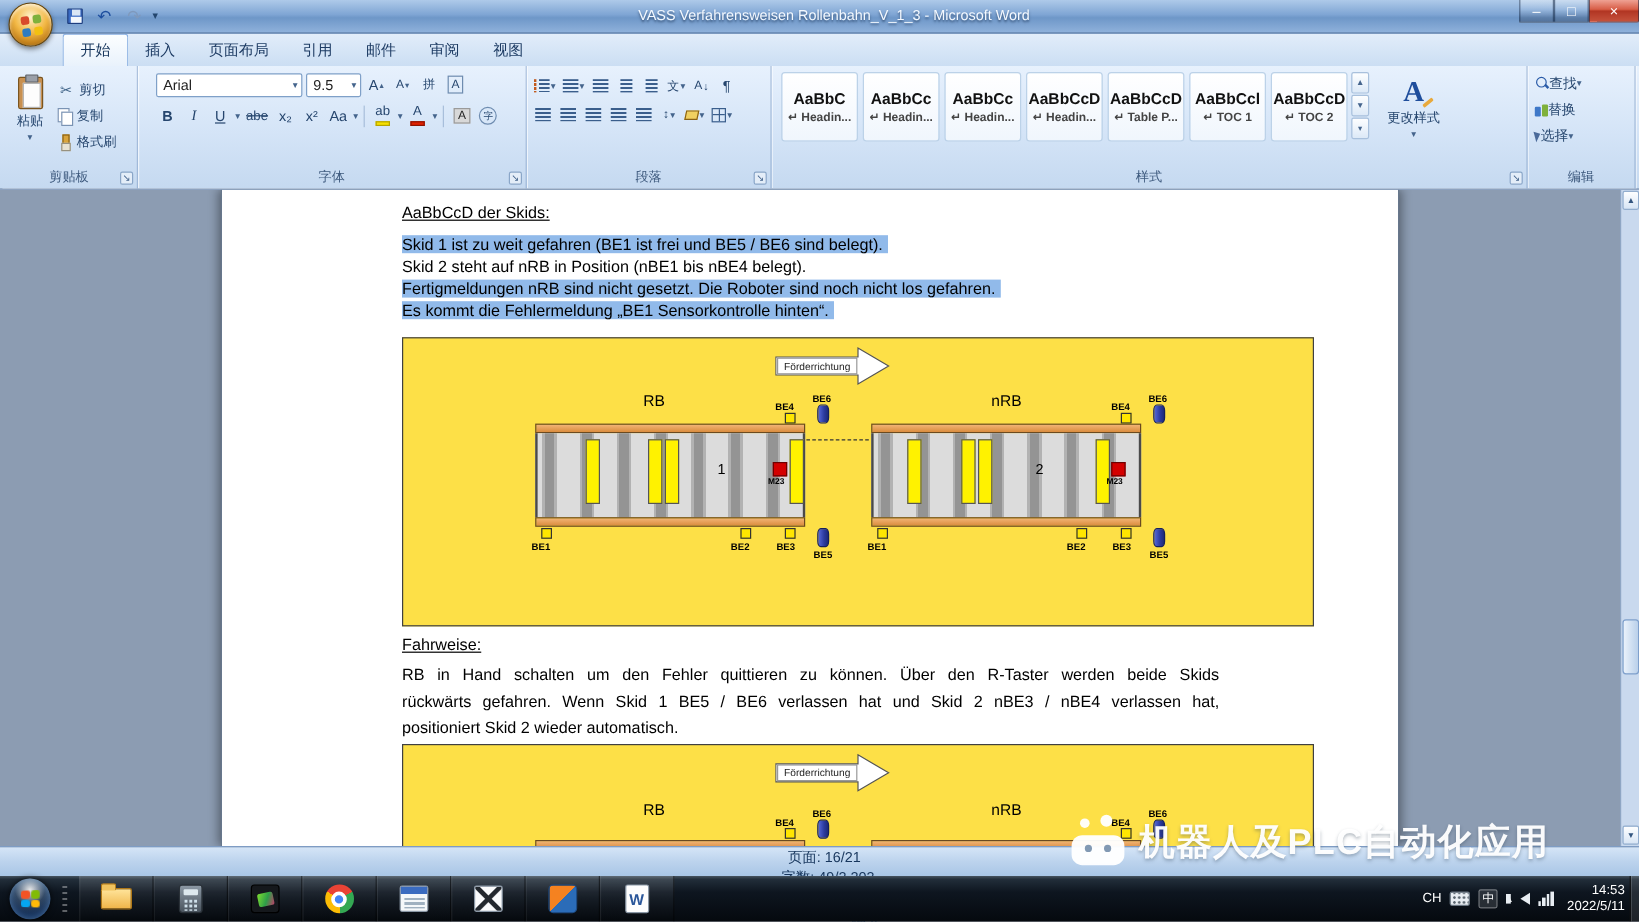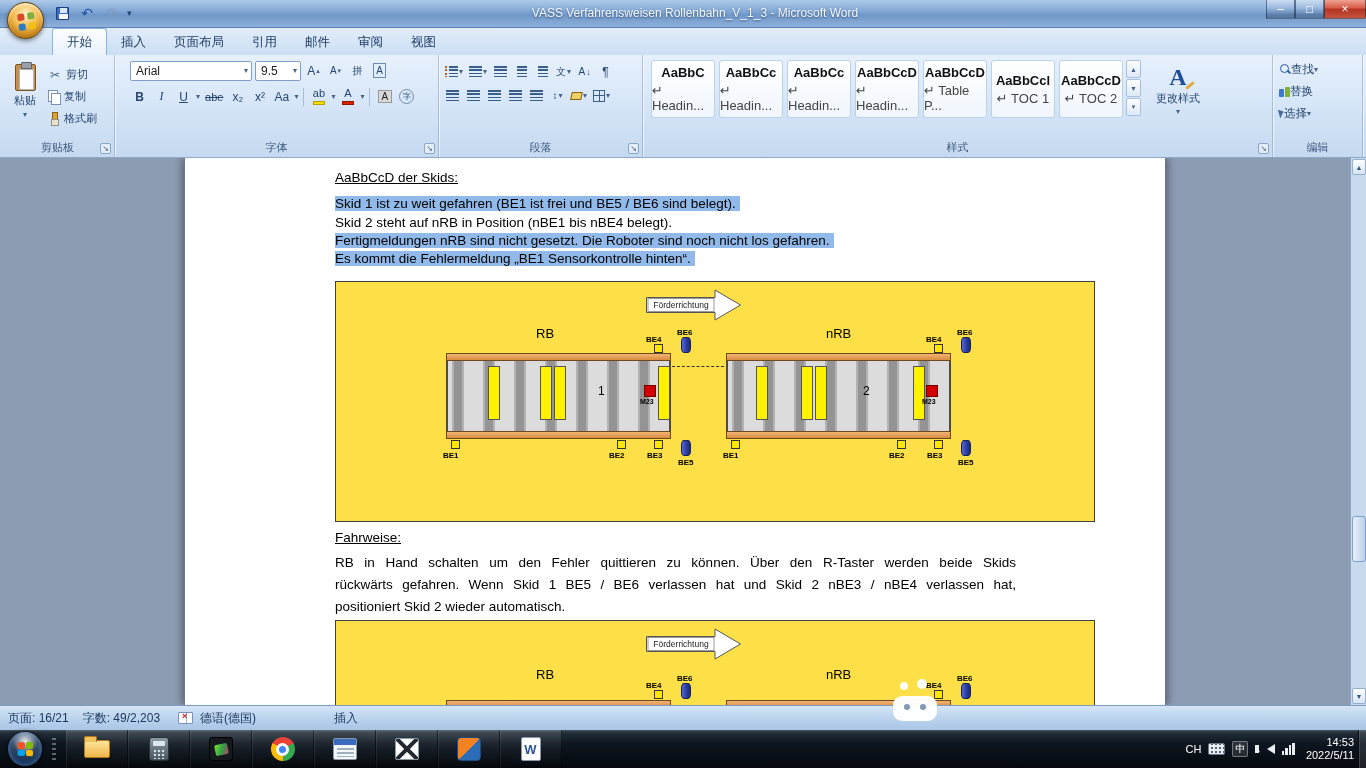--- a/index.html
+++ b/index.html
@@ -98,21 +98,21 @@
   .ic-grid { width:12px; height:12px; border:1px solid #3A5E8C;
     background:linear-gradient(#3A5E8C,#3A5E8C) 50% 0/1px 100% no-repeat, linear-gradient(#3A5E8C,#3A5E8C) 0 50%/100% 1px no-repeat; }
   .ic-bucket { width:11px; height:8px; background:#F0D060; border:1px solid #8A6215; transform:skewX(-12deg); }
 
   
   .g-styles { width:630px; display:flex; align-items:flex-start; padding-top:5px; }
   .styles-gallery { display:flex; gap:4px; padding-left:4px; }
   .style-tile { width:64px; height:58px; background:linear-gradient(#FFFFFF,#F0F6FD); border:1px solid #BCD2E8; border-radius:3px;
     display:flex; flex-direction:column; align-items:center; justify-content:center; gap:3px; }
   .st-sample { font-size:13px; font-weight:bold; color:#111; }
-  .st-name { font-size:13px; color:#444; }
+  .st-name { font-size:10px; color:#444;font-weight:bold; }
   .gal-scroll { display:flex; flex-direction:column; gap:1px; margin-left:3px; }
   .gal-btn { width:15px; height:18px; border:1px solid #A8C0DC; background:linear-gradient(#FDFEFF,#DCE9F7); font-size:7px;
     display:flex; align-items:center; justify-content:center; color:#44648C; border-radius:2px; }
   .change-styles { width:64px; margin-left:5px; display:flex; flex-direction:column; align-items:center; gap:1px; padding-top:4px; border-radius:3px; }
   .cs-icon { font-size:24px; line-height:26px; font-weight:bold; color:#1F4E9C; font-family:"Liberation Serif",serif; position:relative; }
   .cs-icon::after { content:""; position:absolute; right:-8px; bottom:3px; width:10px; height:3px; background:#E8A93C; transform:rotate(-40deg); border-radius:1px; }
   .cs-label { font-size:11px; color:#26466E; }
 
   
   .g-editing { width:90px; }
@@ -159,21 +159,21 @@
 
   
   .vscroll { position:absolute; right:0; top:0; width:16px; height:547px; background:#C9D9EE; border-left:1px solid #8FA6C4; }
   .sb-btn { position:absolute; left:1px; width:14px; height:16px; background:linear-gradient(#FDFEFF,#D7E5F5); border:1px solid #93AECE;
     border-radius:2px; font-size:7px; color:#33557F; display:flex; align-items:center; justify-content:center; }
   .sb-thumb { position:absolute; left:1px; width:14px; height:46px; background:linear-gradient(90deg,#EAF2FB,#BAD0EA); border:1px solid #7FA0CC; border-radius:3px; }
 
   
   .statusbar { position:absolute; top:705px; left:0; width:1366px; height:25px;
     background:linear-gradient(#D5E5F7,#BCD3ED 50%,#A9C6E6); border-top:1px solid #7E9CC4;
-    display:flex; align-items:center; font-size:12px; color:#17365D; z-index:15; }
+    display:flex; align-items:center; font-size:12px; color:#17365D; z-index:15;flex-direction:column; }
   .sb-item { white-space:nowrap; }
   .ic-book { position:relative; width:15px; height:12px; background:#FDFDFD; border:1px solid #7A93B8; border-radius:1px; }
   .ic-book::before { content:""; position:absolute; left:50%; top:0; width:1px; height:100%; background:#9FB4CF; }
   .ic-book .bx { position:absolute; left:3px; top:-2px; font-size:9px; color:#C01818; font-weight:bold; }
 
   
   .watermark { position:absolute; left:893px; top:681px; display:flex; align-items:center; gap:10px; z-index:30; color:rgba(255,255,255,.96); }
   .wm-text { font-size:30px; font-weight:bold; letter-spacing:1px; text-shadow:0 1px 3px rgba(40,60,80,.35); }
   .wm-robot { position:relative; width:46px; height:42px; }
   .wm-robot .ant1,.wm-robot .ant2 { position:absolute; width:8px; height:8px; border-radius:50%; background:rgba(255,255,255,.96); }
@@ -607,20 +607,21 @@
     <span class="sb-item" style="margin-left:7px;">德语(德国)</span>
     <span class="sb-item" style="margin-left:78px;">插入</span>
   </div>
 
   <div class="watermark">
     <span class="wm-robot">
         <i class="ant1"></i>
         <i class="ant2"></i>
         <i class="head"></i>
       </span>
+    <span class="wm-text">机器人及PLC自动化应用</span>
   </div>
 
   <div class="taskbar">
     <div class="start-orb">
       <span class="flag">
           <span class="f1"></span>
           <span class="f2"></span>
           <span class="f3"></span>
           <span class="f4"></span>
         </span>

